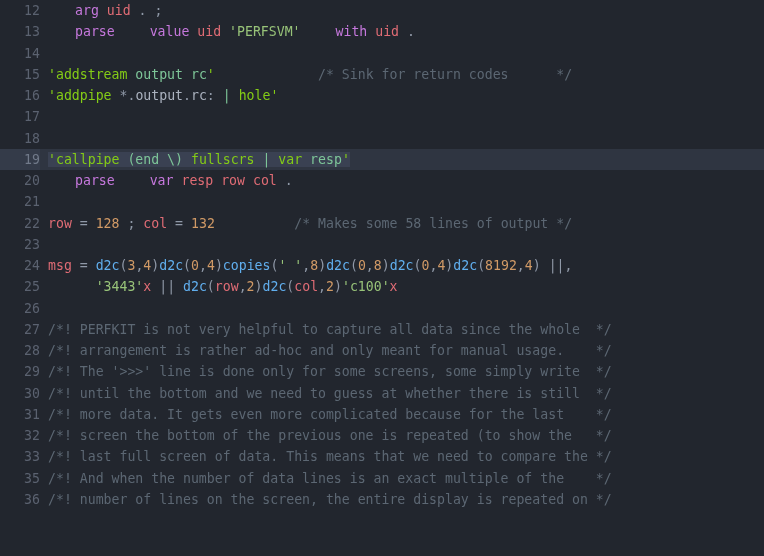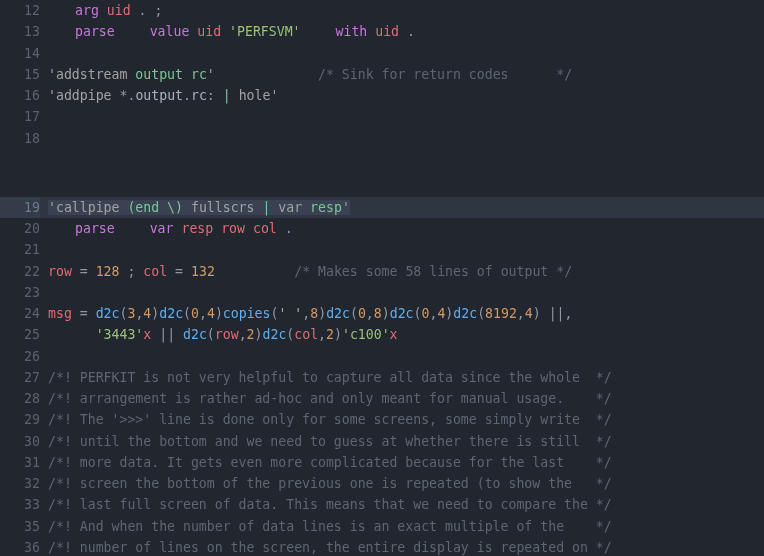--- a/index.html
+++ b/index.html
@@ -20,21 +20,20 @@
   }
   .line {
     display: flex;
     height: 21.25px;
     align-items: flex-start;
     white-space: pre;
     position: relative;
   }
   .line.current {
     background: #2f3541;
-    margin-top: 48px;
   }
   .gutter {
     width: 40px;
     min-width: 40px;
     text-align: right;
     color: #5b6270;
     padding-right: 0px;
     user-select: none;
     flex: 0 0 40px;
     box-sizing: border-box;
@@ -46,21 +45,21 @@
   .code {
     padding-left: 8px;
     flex: 1 1 auto;
     white-space: pre;
     overflow: hidden;
   }
   
   .t-kw   { color: #c678dd; margin-left: 27px; }
   .t-var  { color: #e06c75; }
   .t-str  { color: #98c379; }
-  .t-strc { color: #a3a3a3; }
+  .t-strc { color: #84cc16; }
   .t-num  { color: #d19a66; }
   .t-fn   { color: #61afef; }
   .t-op   { color: #9099a8; }
   .t-punc { color: #9099a8; }
   .t-cmt  { color: #5c6773; }
   .t-plain{ color: #abb2bf; }
   .t-grn  { color: #7ec699; }
   .sel    { background: #3a4152; }
 </style>
 </head>

